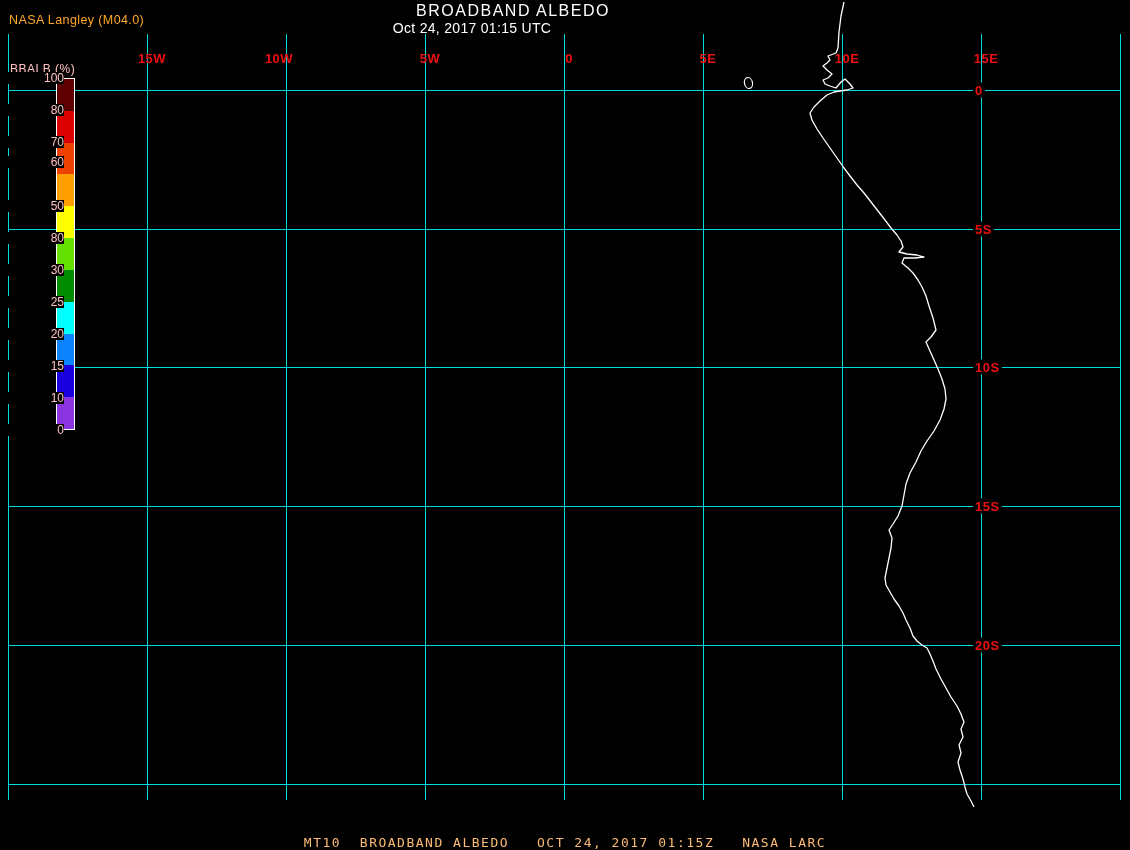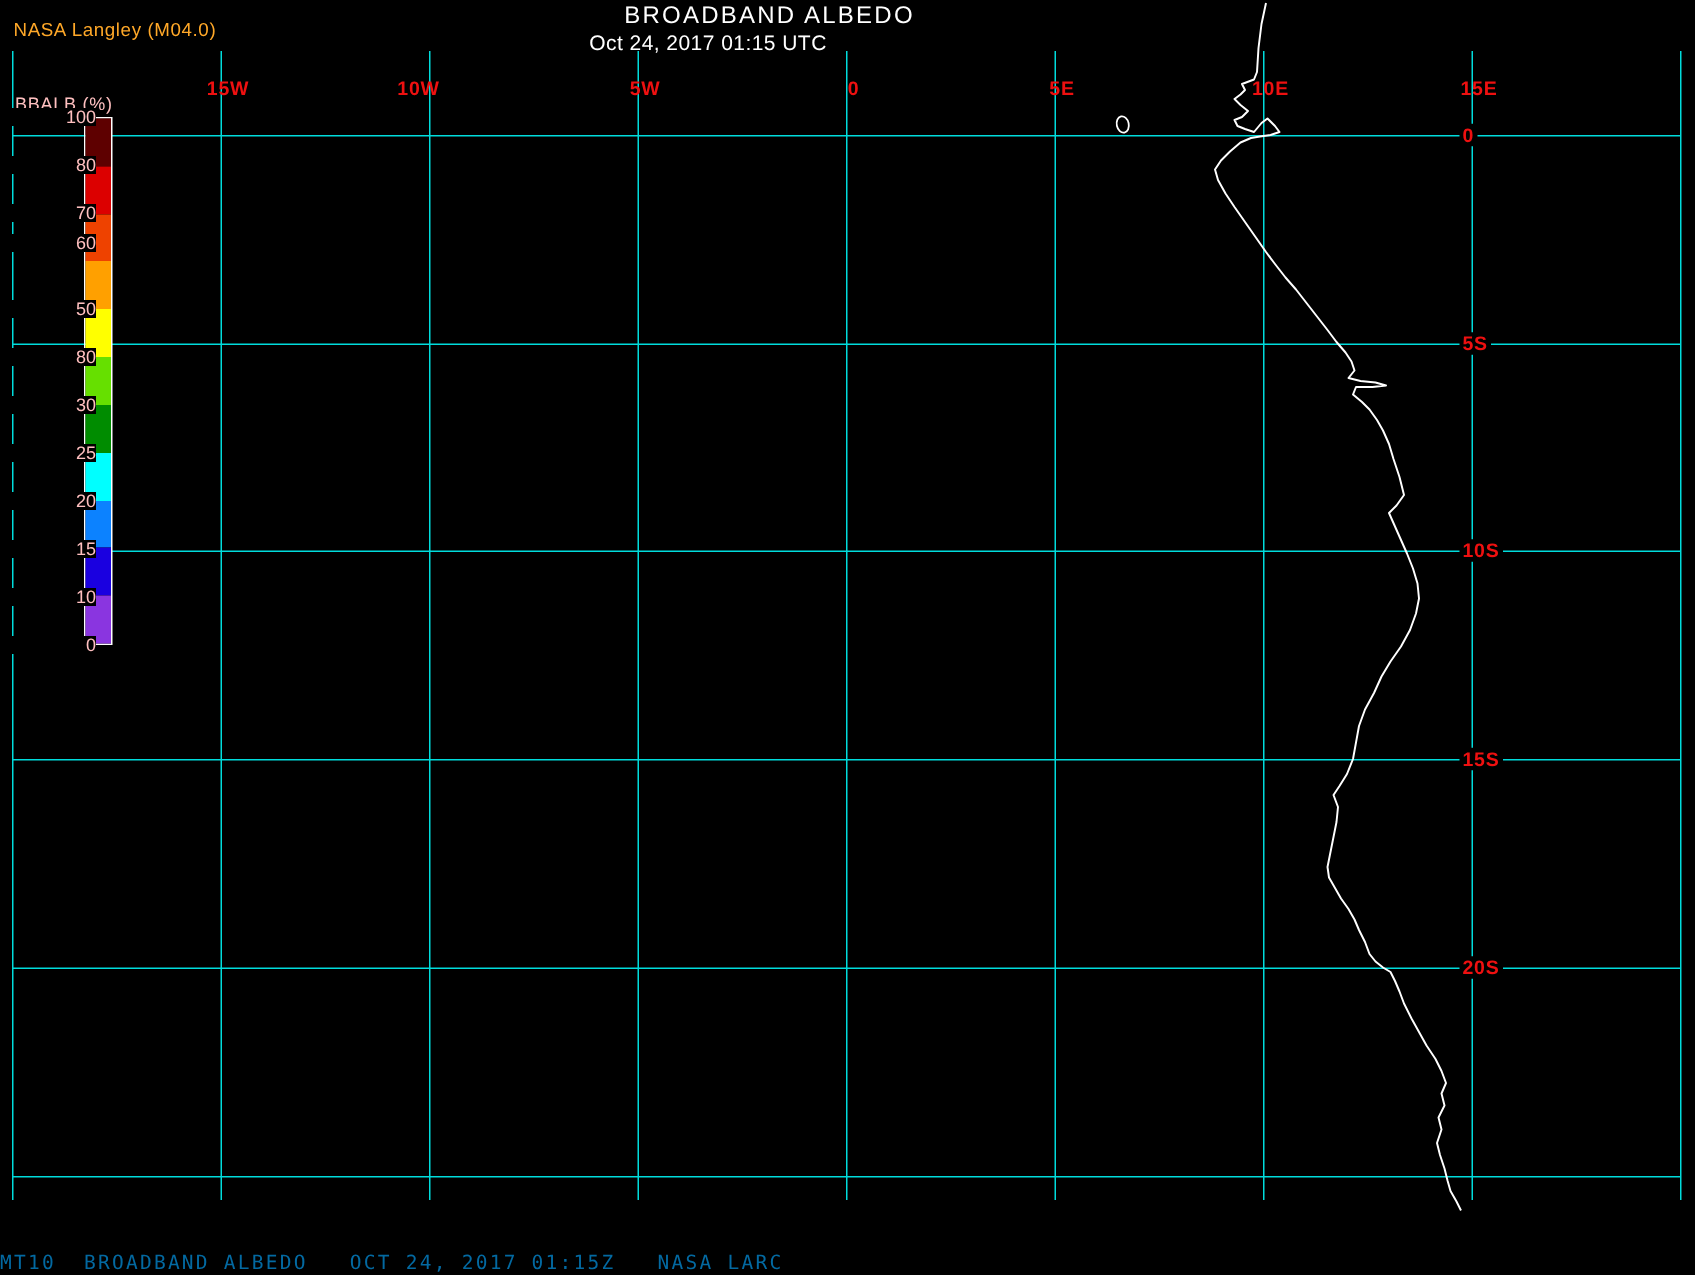--- a/index.html
+++ b/index.html
@@ -37,22 +37,22 @@
     position:absolute;left:56px;top:78px;width:17px;height:350px;
     border:1px solid #FFF;display:flex;flex-direction:column;
   }
   .cbar-seg{flex:1 1 0;}
   .cbar-tick{
     position:absolute;left:0;width:64px;text-align:right;
     font-size:12px;color:#FFC0C0;line-height:12px;background:#000;
     padding-right:0;white-space:pre;
   }
   .footer{
-    position:absolute;left:0;top:835px;width:1130px;text-align:left;
-    color:#0369a1;font-family:"DejaVu Sans Mono",monospace;font-size:13px;
+    position:absolute;left:0;top:835px;width:1130px;text-align:center;
+    color:#fdba74;font-family:"DejaVu Sans Mono",monospace;font-size:13px;
     letter-spacing:1.5px;white-space:pre;
   }
 </style>
 </head>
 <body>
 
 <div class="canvas">
 
   <svg width="1130" height="850" viewBox="0 0 1130 850">
     <g stroke="#00DCDC" stroke-width="1">

